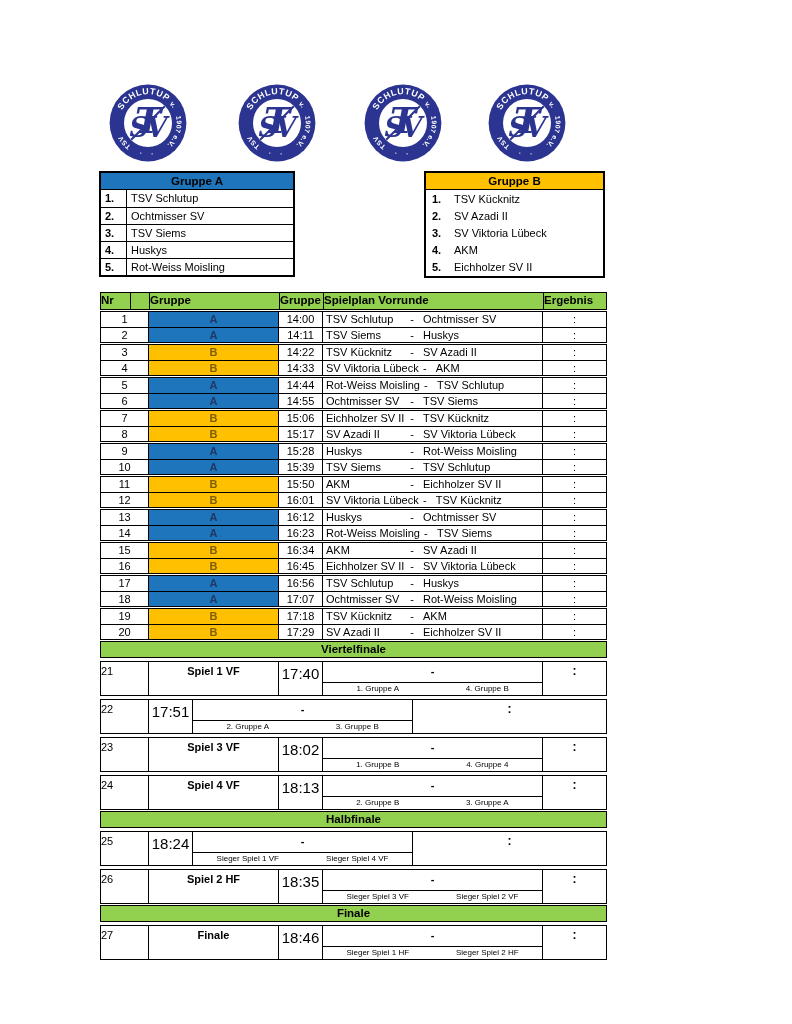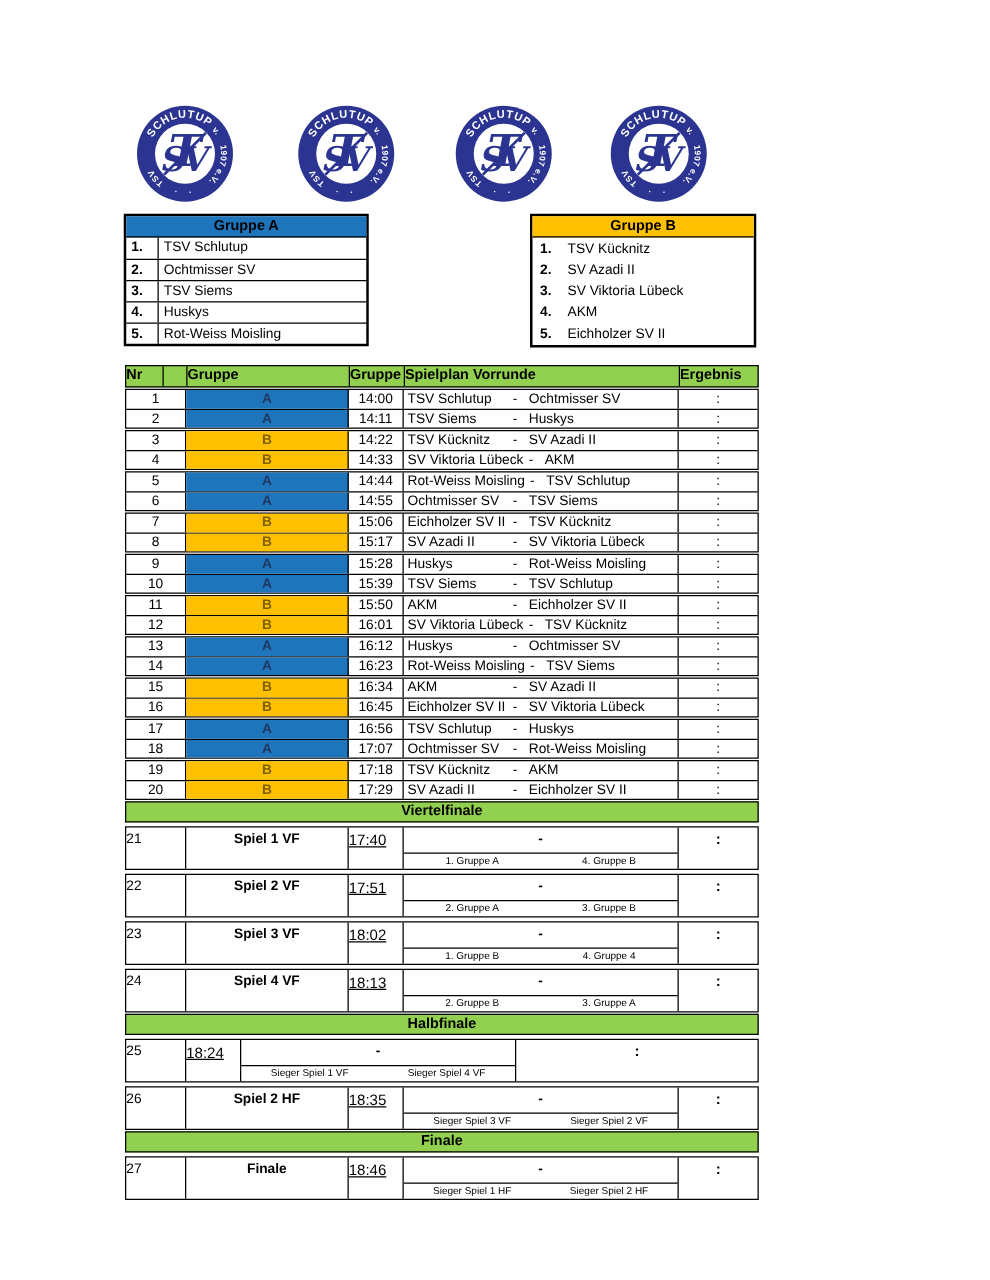--- a/index.html
+++ b/index.html
@@ -60,21 +60,21 @@
   .vs   { width:12px; text-align:center; }
   .away { padding-left:5px; }
   .c-er { flex:1; text-align:center; border-right:none; }
 
   .sec-header { margin-top:1px; height:17px; line-height:14px; border:1.5px solid #000; background:var(--header-green); font-weight:bold; font-size:11.5px; text-align:center; }
 
   .kblock { display:flex; height:35px; border:1px solid #000; margin-top:3px; }
   .kc { border-right:1px solid #000; }
   .k-nr    { width:48px;  text-align:left; font-size:11px; padding-top:3px; }
   .k-label { width:130px; text-align:center; font-size:11px; font-weight:bold; padding-top:3px; }
-  .k-time  { width:44px;  font-size:12px; padding-top:3px;text-decoration:underline; }
+  .k-time  { width:44px;  text-align:center; font-size:15px; padding-top:3px; }
   .k-match { width:220px; display:flex; flex-direction:column; }
   .k-dash  { flex:1; text-align:center; font-size:11px; line-height:19px; font-weight:bold; }
   .k-hints { height:13px; border-top:1px solid #000; display:flex; font-size:8px; line-height:12px; }
   .hint { width:50%; text-align:center; overflow:hidden; white-space:nowrap; }
   .k-res { flex:1; text-align:center; border-right:none; font-weight:bold; font-size:12px; padding-top:2px; }
 </style>
 </head>
 <body>
 
 <div class="page">
@@ -462,21 +462,20 @@
       <div class="k-dash">-</div>
       <div class="k-hints">
         <span class="hint">1. Gruppe A</span>
         <span class="hint">4. Gruppe B</span>
       </div>
     </div>
     <div class="kc k-res">:</div>
   </div>
         <div class="kblock">
     <div class="kc k-nr">22</div>
-    <div class="kc k-label">Spiel 2 VF</div>
     <div class="kc k-time">17:51</div>
     <div class="kc k-match">
       <div class="k-dash">-</div>
       <div class="k-hints">
         <span class="hint">2. Gruppe A</span>
         <span class="hint">3. Gruppe B</span>
       </div>
     </div>
     <div class="kc k-res">:</div>
   </div>

